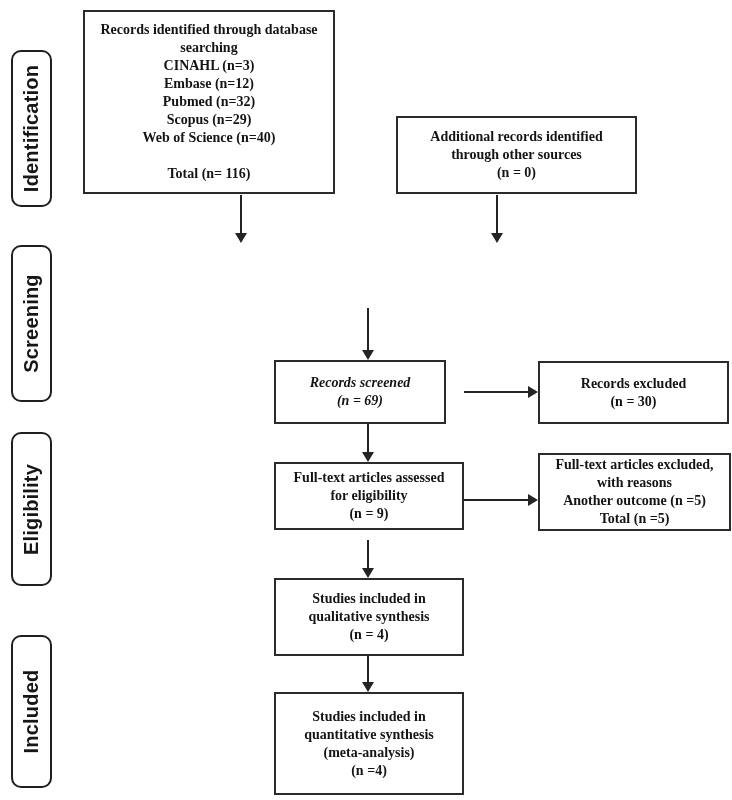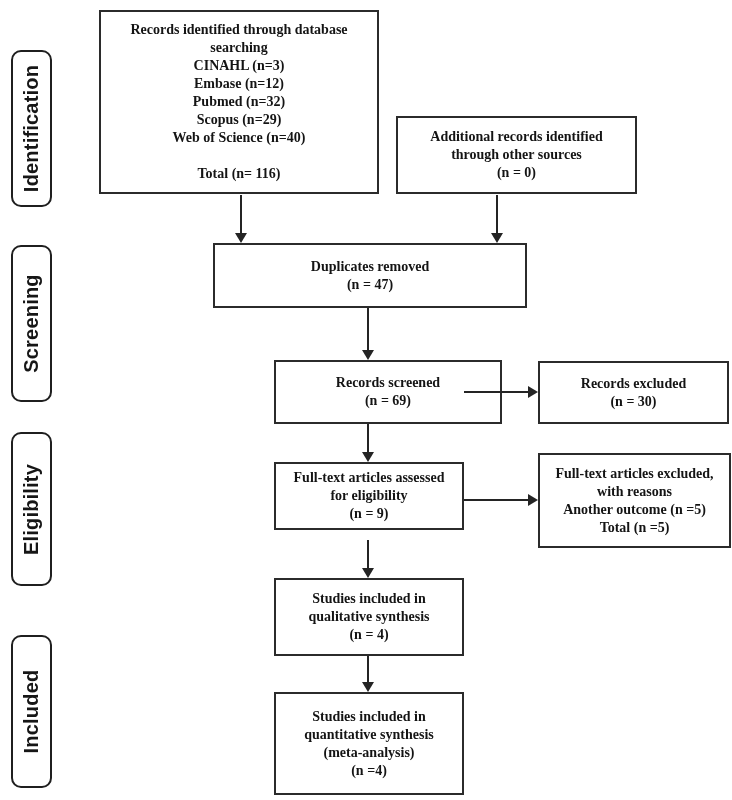--- a/index.html
+++ b/index.html
@@ -48,27 +48,27 @@
     justify-content: center;
     text-align: center;
     font-family: "Liberation Serif", serif;
     font-size: 14px;
     font-weight: 700;
     line-height: 18px;
     color: #141414;
     white-space: pre-line;
     padding: 2px 4px;
   }
-  .box-records-identified   { left: 99px;  top: 10px;  width: 280px; height: 184px; }
+  .box-records-identified   { left: 83px;  top: 10px;  width: 252px; height: 184px; }
   .box-additional-records   { left: 388px; top: 116px; width: 241px; height: 78px; margin-left: 8px; }
   .box-duplicates-removed   { left: 213px; top: 243px; width: 314px; height: 65px; }
-  .box-records-screened     { left: 274px; top: 360px; width: 228px; height: 64px; }
+  .box-records-screened     { left: 274px; top: 360px; width: 172px; height: 64px; font-style: italic; }
   .box-records-excluded     { left: 538px; top: 361px; width: 191px; height: 63px; }
   .box-fulltext-assessed    { left: 274px; top: 462px; width: 190px; height: 68px; }
-  .box-fulltext-excluded    { left: 538px; top: 453px; width: 193px; height: 95px; }
+  .box-fulltext-excluded    { left: 538px; top: 453px; width: 193px; height: 78px; }
   .box-qualitative          { left: 274px; top: 578px; width: 190px; height: 78px; }
   .box-quantitative         { left: 274px; top: 692px; width: 190px; height: 103px; }
 
   
   .arrow-v {
     position: absolute;
     width: 2px;
     background: #242424;
   }
   .arrow-v::after {
@@ -130,22 +130,20 @@
 Pubmed (n=32)
 Scopus (n=29)
 Web of Science (n=40)
 
 Total (n= 116)</div>
 
   <div class="box box-additional-records">Additional records identified
 through other sources
 (n = 0)</div>
 
-  <div class="box box-duplicates-removed">Duplicates removed
-(n = 47)</div>
 
   <div class="box box-records-screened">Records screened
 (n = 69)</div>
 
   <div class="box box-records-excluded">Records excluded
 (n = 30)</div>
 
   <div class="box box-fulltext-assessed">Full-text articles assessed
 for eligibility
 (n = 9)</div>

